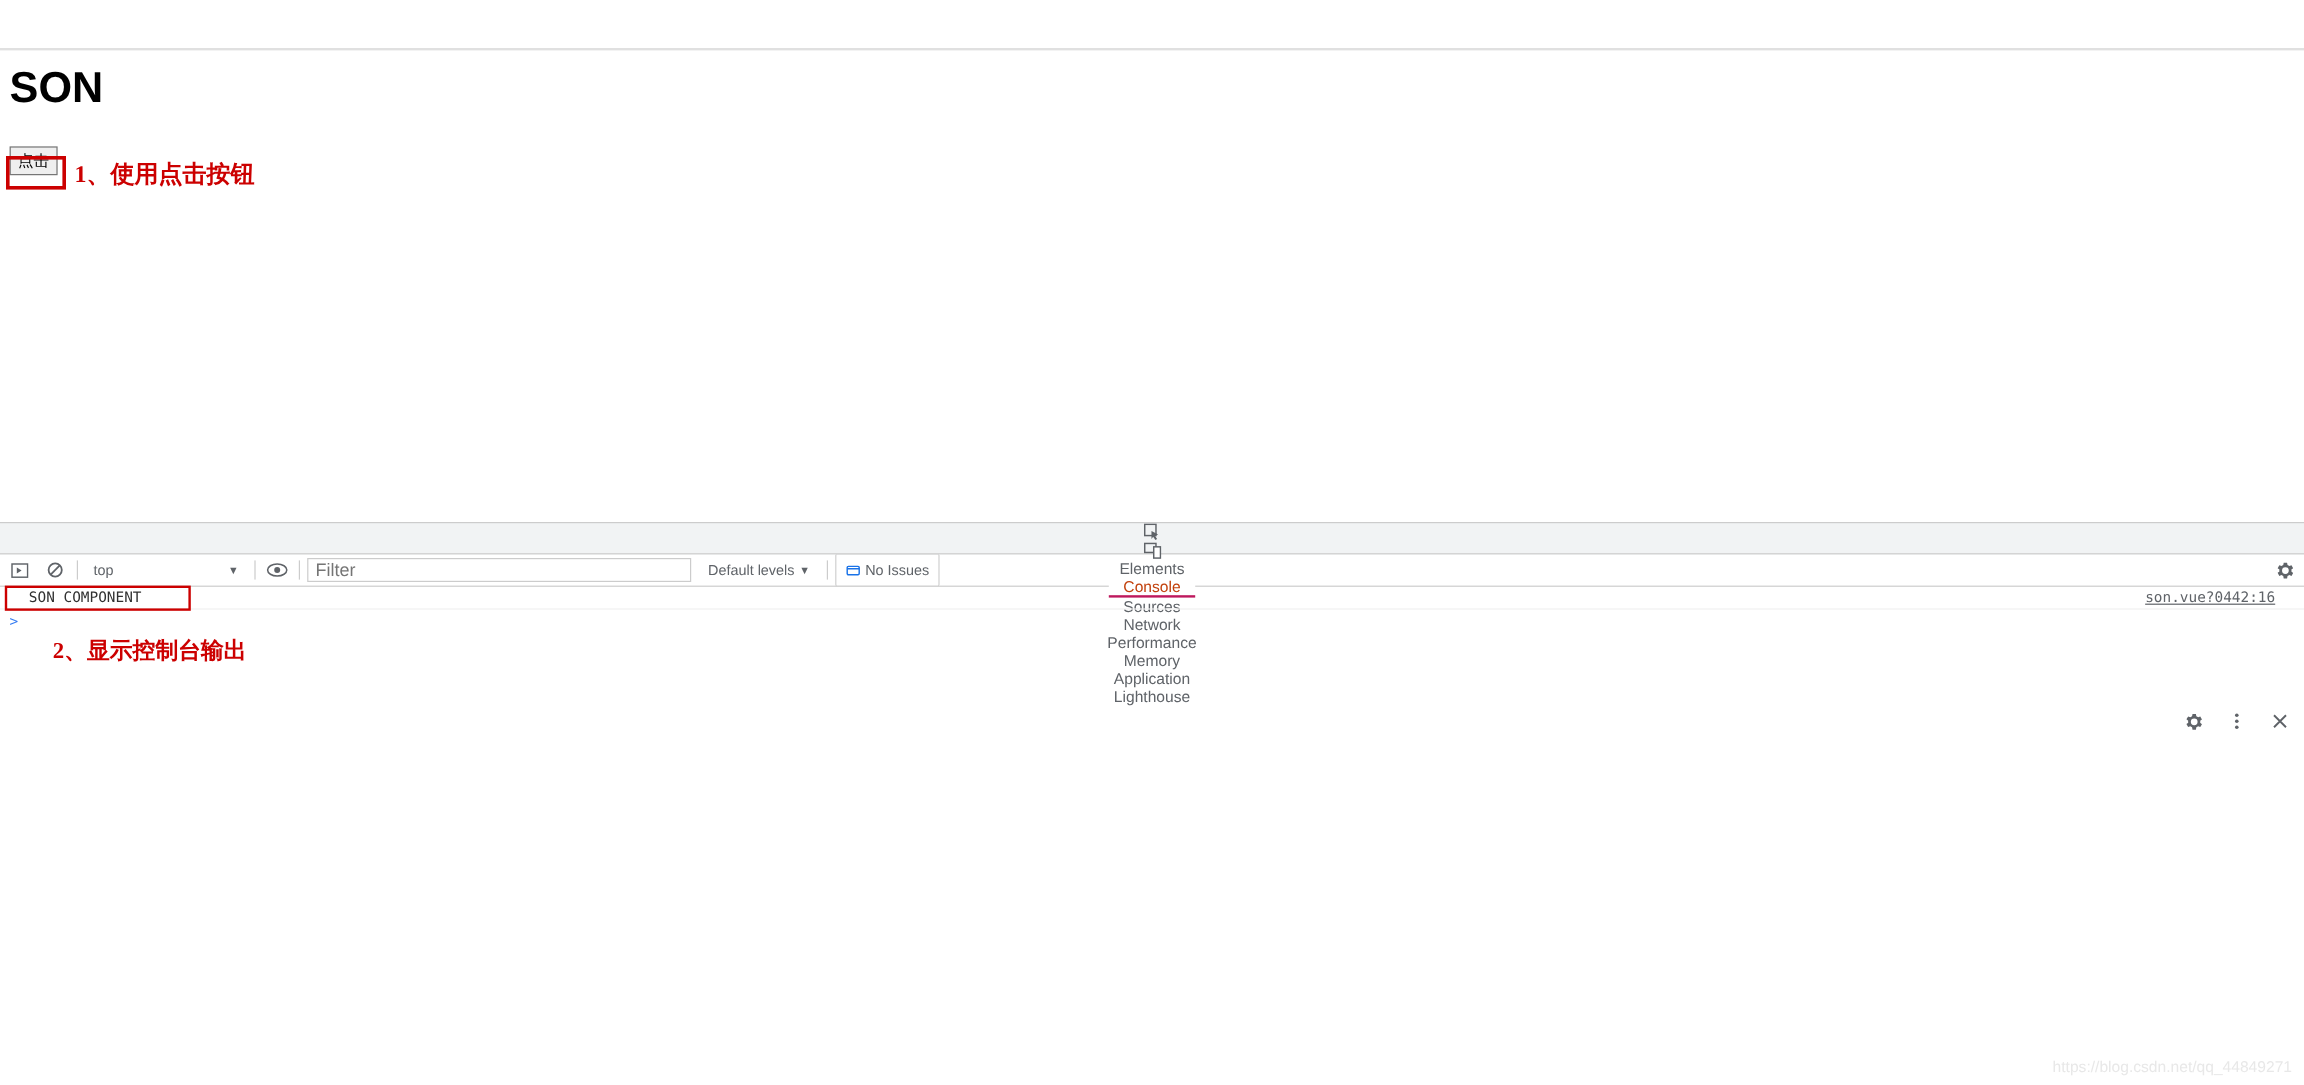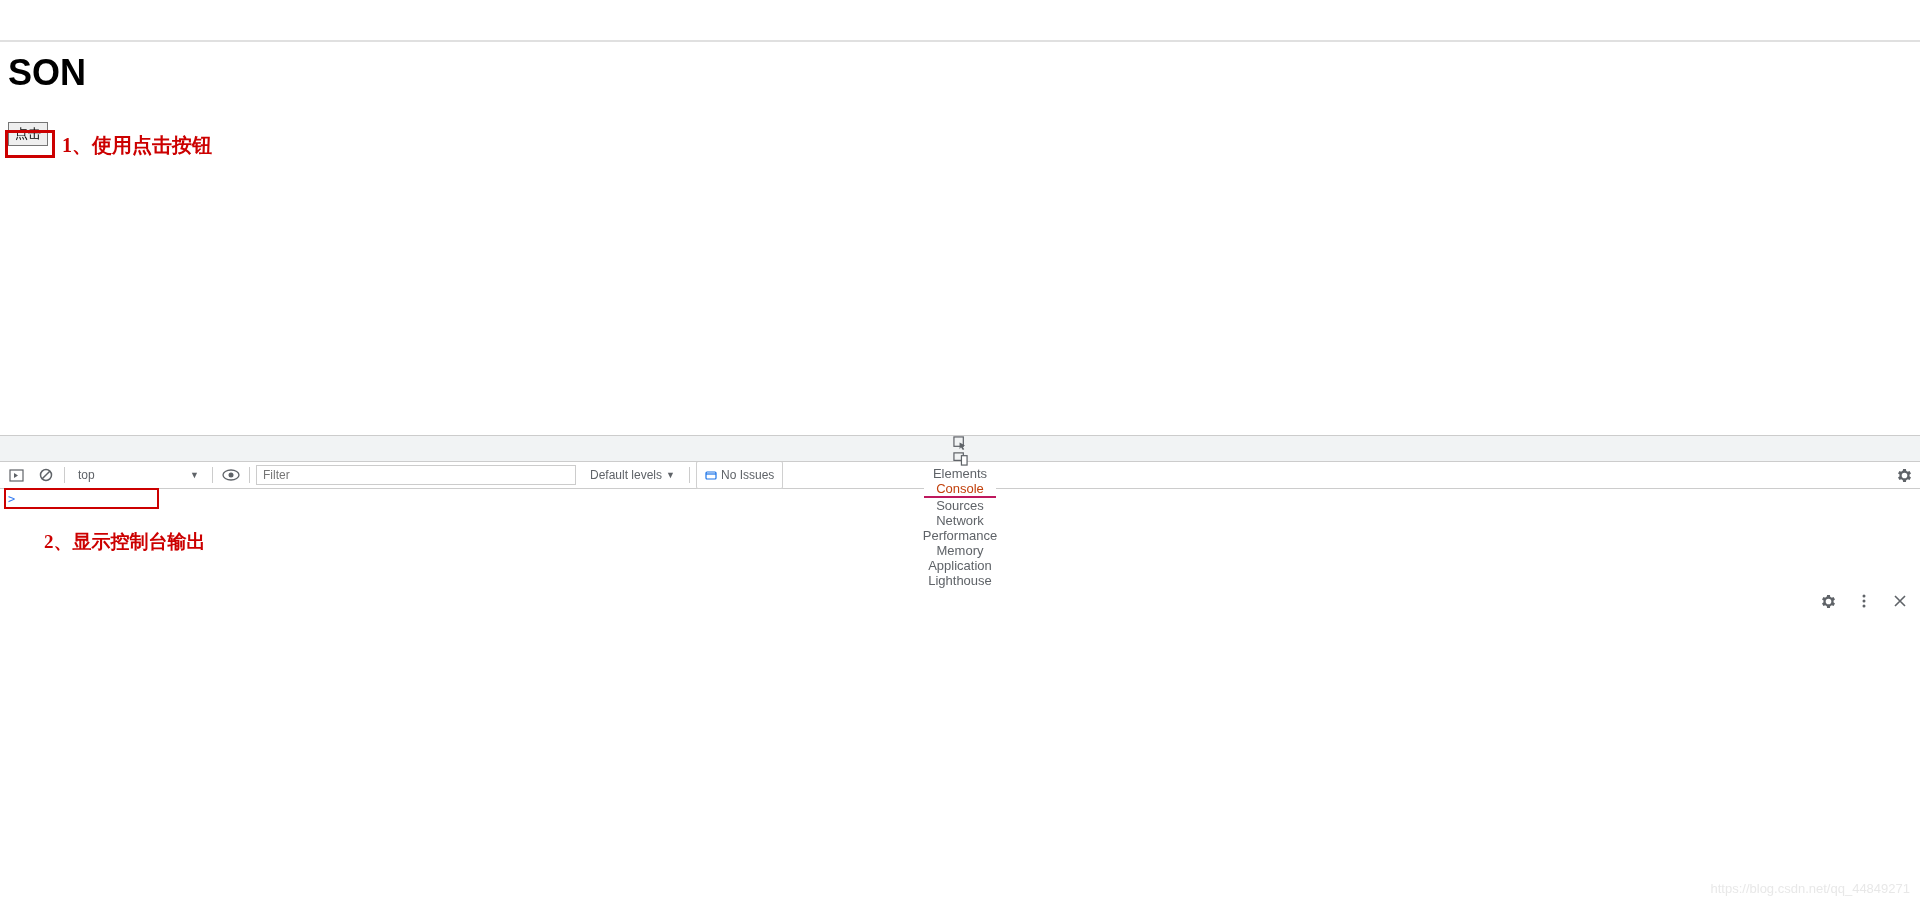--- a/index.html
+++ b/index.html
@@ -19,21 +19,21 @@
     .devtools-tabs .icon-btn { width: 28px; height: 26px; display: flex; align-items: center; justify-content: center; cursor: pointer; color: #5f6368; }
     .tab-item { padding: 0 12px; height: 26px; display: flex; align-items: center; cursor: pointer; }
     .tab-item.active { color: #c2410c; border-bottom: 2px solid #be185d; background: #fff; }
     .tabs-right { margin-left: auto; display: flex; align-items: center; padding-right: 6px; gap: 8px; }
     
     .console-toolbar { display: flex; align-items: center; height: 27px; border-bottom: 1px solid #ccc; font-size: 12px; color: #5f6368; gap: 6px; padding: 0 4px; }
     .console-toolbar .icon-btn { width: 24px; height: 24px; display: flex; align-items: center; justify-content: center; cursor: pointer; color: #5f6368; }
     .divider { width: 1px; height: 16px; background: #ccc; }
     .context-select { display: flex; align-items: center; gap: 18px; padding: 0 6px; height: 20px; border: 1px solid transparent; cursor: pointer; width: 135px; justify-content: space-between; }
     .context-select .caret { font-size: 9px; color: #5f6368; }
-    .filter-input { flex: 0 0 320px; height: 20px; border: 1px solid #ccc; font-size: 12px; padding: 0 6px; outline: none; color: #5f6368; background: #fff; }
+    .filter-input { flex: 0 0 320px; height: 20px; border: 1px solid #ccc; font-size: 15px; padding: 0 6px; outline: none; color: #5f6368; background: #fff; }
     .levels-select { display: flex; align-items: center; gap: 4px; padding: 0 8px; height: 20px; cursor: pointer; }
     .levels-select .caret { font-size: 9px; color: #5f6368; }
     .no-issues { display: flex; align-items: center; gap: 4px; padding: 0 8px; height: 28px; border: 1px solid #d0d0d0; border-radius: 2px; background: #fff; cursor: pointer; }
     .no-issues-icon { width: 12px; height: 12px; }
     .toolbar-right { margin-left: auto; display: flex; align-items: center; }
     
     .console-content { position: relative; }
     .log-row { display: flex; align-items: center; height: 19px; font-family: Consolas, monospace; font-size: 12px; border-bottom: 1px solid #f0f0f0; }
     .log-msg { padding-left: 24px; color: #303030; }
     .log-source { margin-left: auto; padding-right: 24px; color: #5f6368; text-decoration: underline; cursor: pointer; }
@@ -142,20 +142,24 @@
     <div class="toolbar-right">
       <div class="icon-btn">
         <svg width="15" height="15" viewBox="0 0 16 16">
             <path d="M8 5a3 3 0 100 6 3 3 0 000-6zM13.4 8c0 .3 0 .6-.1.9l1.6 1.2-1.5 2.6-1.9-.7c-.5.4-1 .7-1.6.9L9.5 15h-3l-.4-2.1c-.6-.2-1.1-.5-1.6-.9l-1.9.7L1.1 10l1.6-1.2c0-.3-.1-.6-.1-.9s0-.6.1-.9L1.1 5.8l1.5-2.6 1.9.7c.5-.4 1-.7 1.6-.9L6.5 1h3l.4 2.1c.6.2 1.1.5 1.6.9l1.9-.7 1.5 2.6-1.6 1.2c.1.3.1.6.1.9z" fill="#5f6368"></path>
           </svg>
       </div>
     </div>
   </div>
 
   <div class="console-content">
+    <div class="log-row">
+      <span class="log-msg">SON COMPONENT</span>
+      <span class="log-source">son.vue?0442:16</span>
+    </div>
     <div class="log-highlight"></div>
     <div class="prompt-row">
       <span>&gt;</span>
     </div>
     <div class="annotation-2">2、显示控制台输出</div>
   </div>
 
 </div>
 
 <div class="watermark">https://blog.csdn.net/qq_44849271</div>

